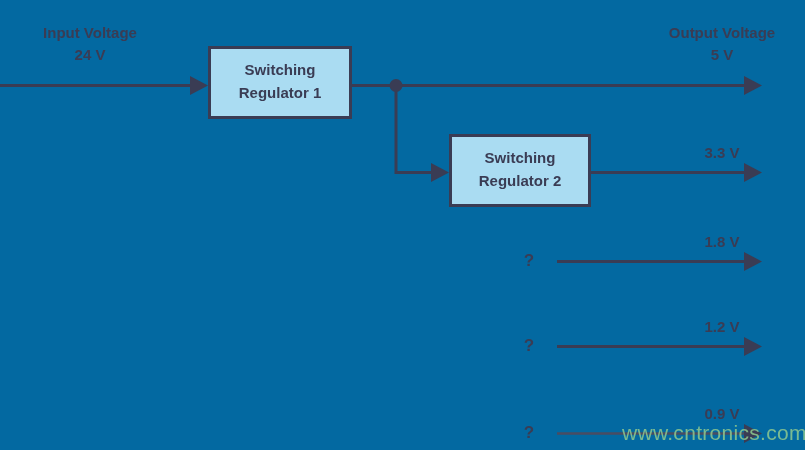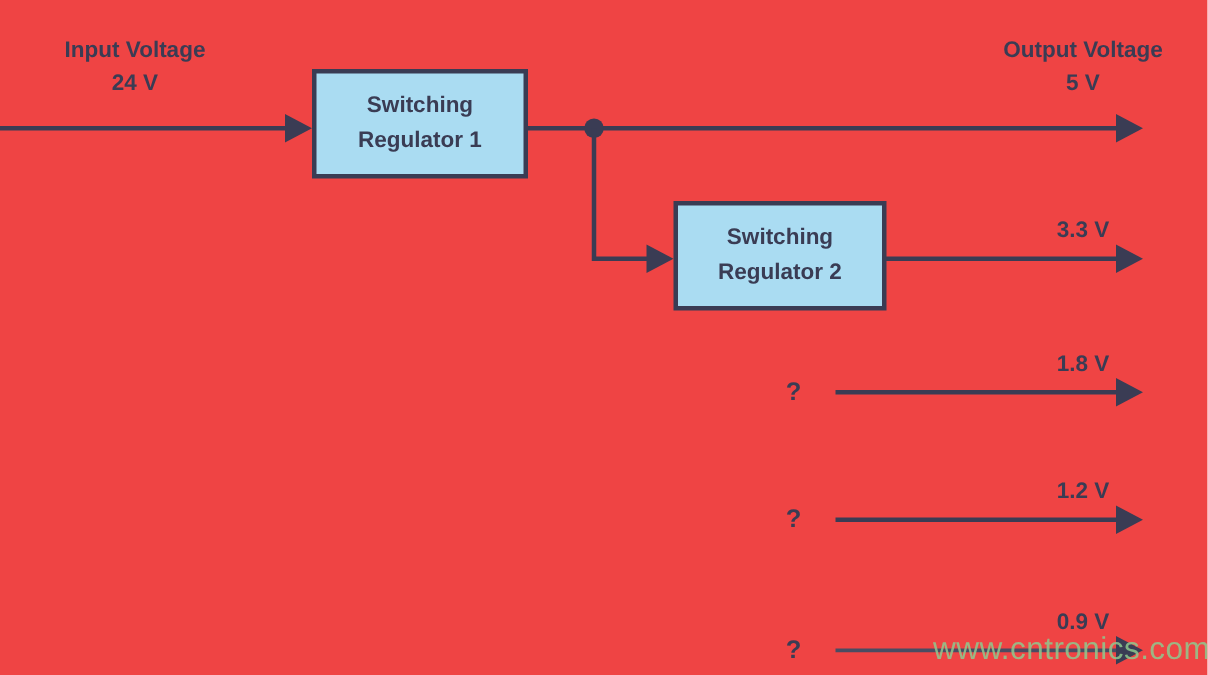--- a/index.html
+++ b/index.html
@@ -11,21 +11,21 @@
   body {
     width: 805px;
     height: 450px;
     overflow: hidden;
     font-family: "Liberation Sans", sans-serif;
   }
   #diagram-root {
     position: relative;
     width: 805px;
     height: 450px;
-    background: #ef4444;
+    background: #0369a1;
   }
   svg.diagram-canvas {
     display: block;
     width: 805px;
     height: 450px;
   }
   .block-rect {
     fill: #aadcf2;
     stroke: #3a3c54;
     stroke-width: 3;

